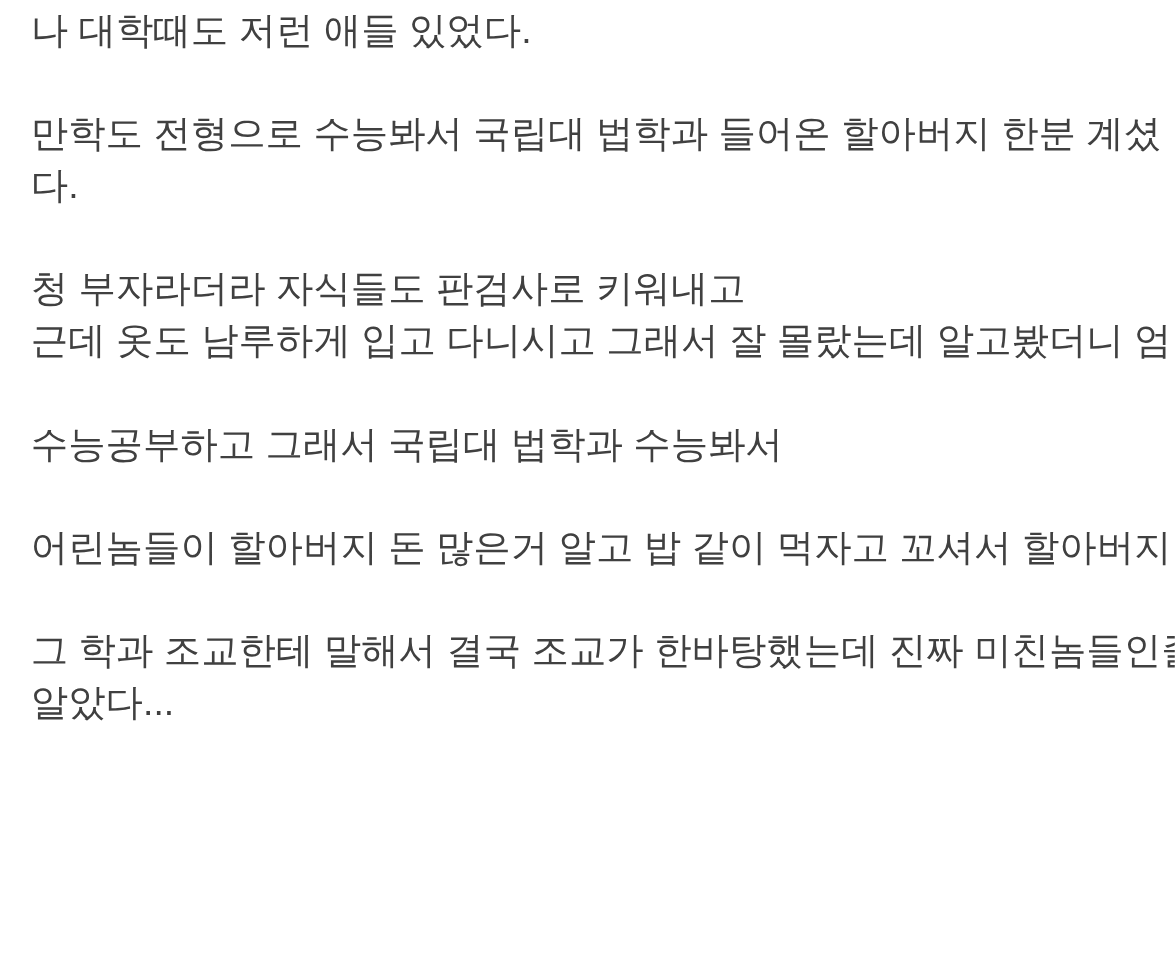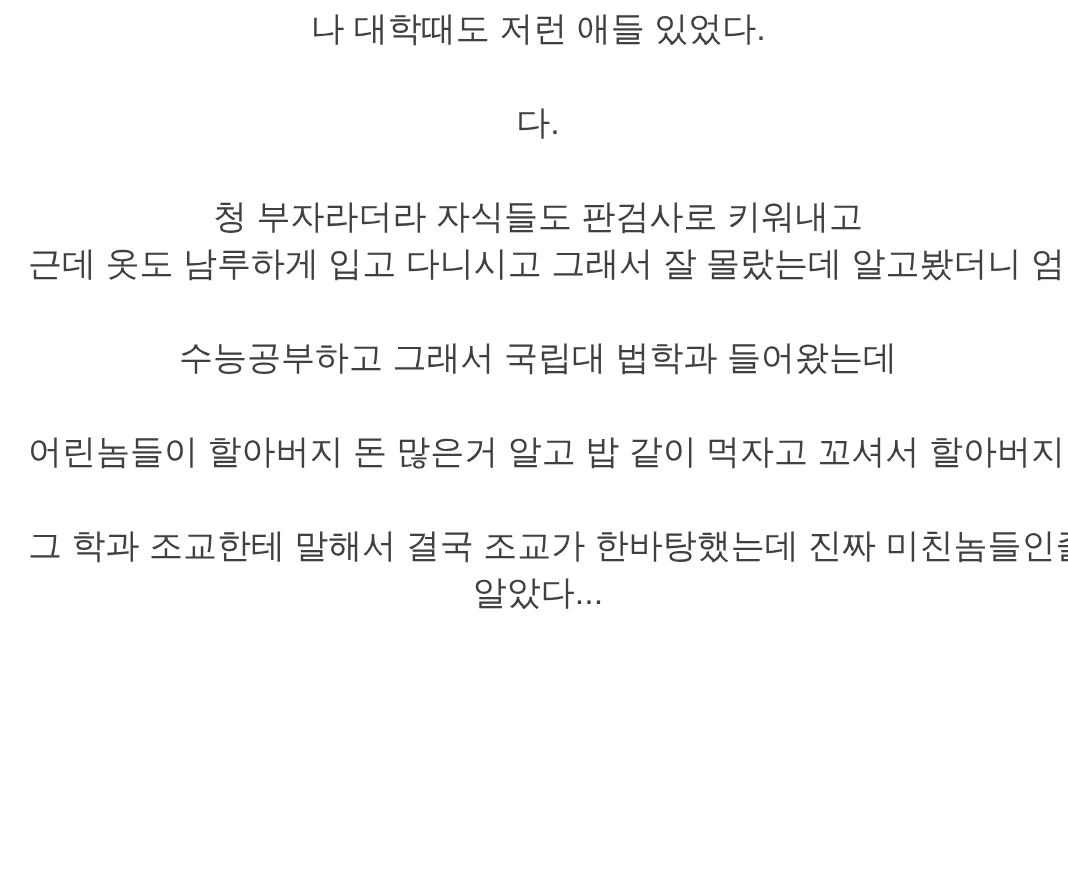--- a/index.html
+++ b/index.html
@@ -24,43 +24,43 @@
   }
   .paragraph {
     margin: 0 0 47px 0;
   }
   .paragraph:last-child {
     margin-bottom: 0;
   }
   .text-line {
     white-space: pre;
     min-height: 47px;
-    text-align: center;
   }
 </style>
 </head>
 <body>
 
 <div class="post-body">
 
   <div class="paragraph">
     <div class="text-line">나 대학때도 저런 애들 있었다.</div>
   </div>
 
   <div class="paragraph">
+    <div class="text-line">만학도 전형으로 수능봐서 국립대 법학과 들어온 할아버지 한분 계셨</div>
     <div class="text-line">다.</div>
   </div>
 
   <div class="paragraph">
     <div class="text-line">청 부자라더라 자식들도 판검사로 키워내고</div>
     <div class="text-line">근데 옷도 남루하게 입고 다니시고 그래서 잘 몰랐는데 알고봤더니 엄</div>
   </div>
 
   <div class="paragraph">
-    <div class="text-line">수능공부하고 그래서 국립대 법학과 들어왔는데</div>
+    <div class="text-line">수능공부하고 그래서 국립대 법학과 수능봐서</div>
   </div>
 
   <div class="paragraph">
     <div class="text-line">어린놈들이 할아버지 돈 많은거 알고 밥 같이 먹자고 꼬셔서 할아버지</div>
   </div>
 
   <div class="paragraph">
     <div class="text-line">그 학과 조교한테 말해서 결국 조교가 한바탕했는데 진짜 미친놈들인줄</div>
     <div class="text-line">알았다...</div>
   </div>

